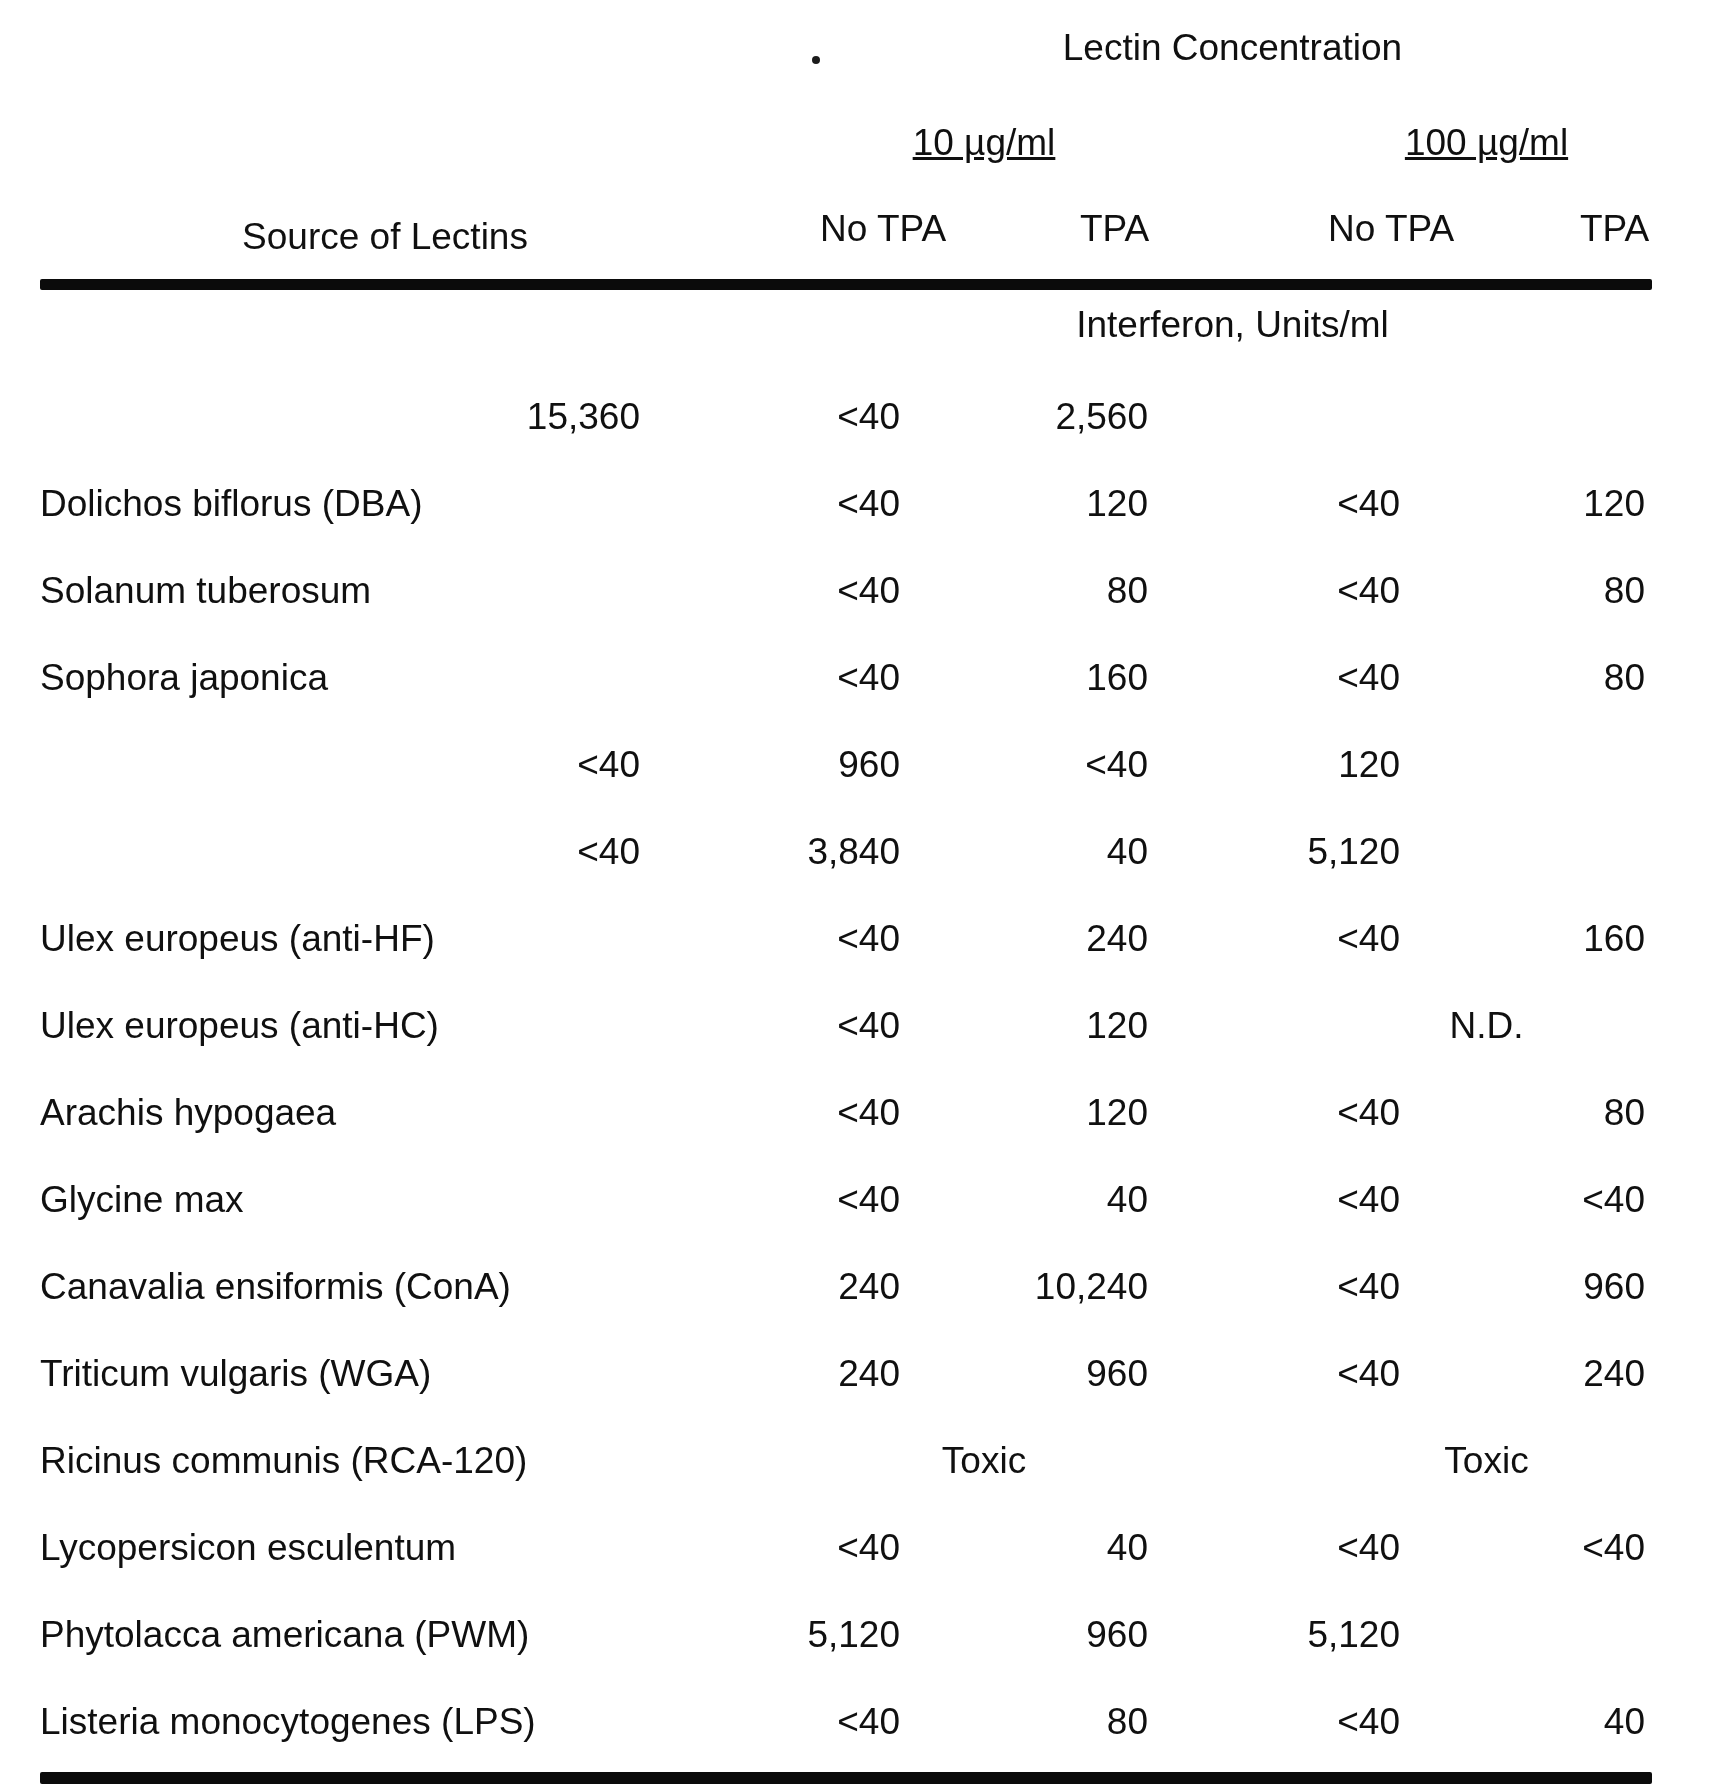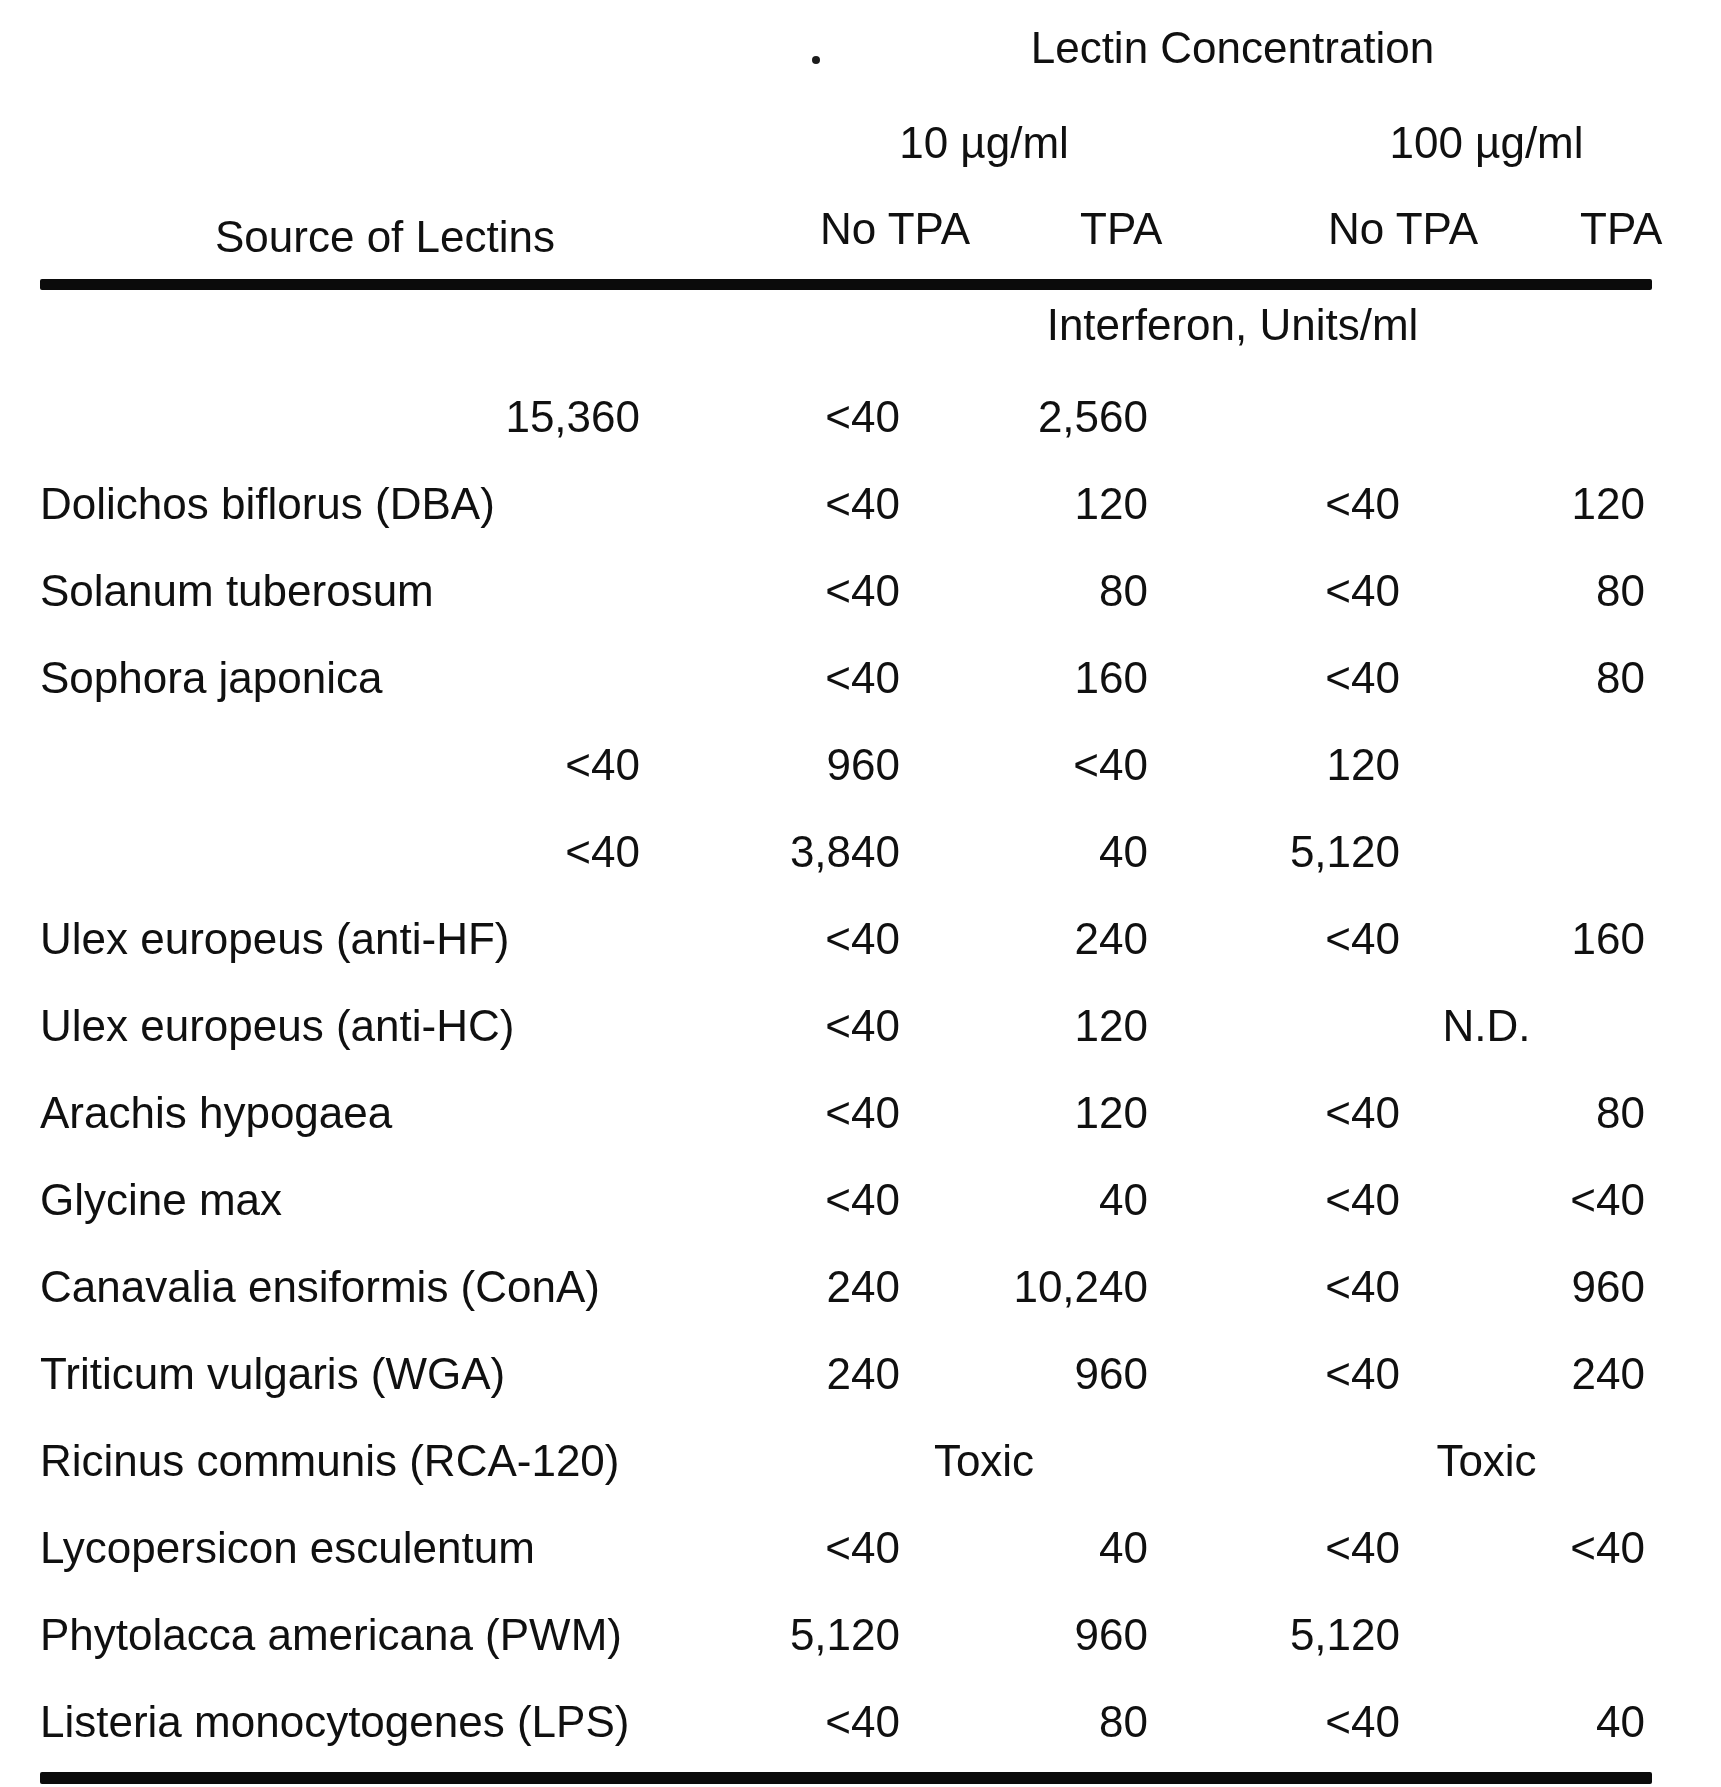--- a/index.html
+++ b/index.html
@@ -2,39 +2,39 @@
 <html><head>
 <meta charset="utf-8">
 <style>
   html,body { margin:0; padding:0; background:#ffffff; }
   .sheet {
     position:relative;
     width:1721px; height:1787px;
     background:#ffffff;
     color:#101010;
     font-family:"Liberation Sans","DejaVu Sans",sans-serif;
-    font-size:44px;
+    font-size:37px;
     overflow:hidden;
   }
   .content { position:absolute; left:40px; top:0; width:1612px; }
   .grid-row {
     display:grid;
     grid-template-columns:600px 260px 248px 252px 245px;
     white-space:nowrap;
   }
   .cell { overflow:visible; }
   .val  { text-align:right; }
   .lbl  { text-align:left; }
   .ctr  { text-align:right; padding-left:180px; }
   .span2 { grid-column:span 2; text-align:center; padding-left:180px; }
   .span4 { grid-column:2 / span 4; text-align:center; padding-left:180px; }
   .src-hdr { padding-left:90px; text-align:center;margin-top:8px; }
 
   .title-row  { margin-top:24px;  line-height:48px; }
-  .conc-row   { margin-top:47px;  line-height:48px; }
+  .conc-row   { margin-top:47px;  line-height:48px;text-decoration:underline; }
   .header-row { margin-top:38px;  line-height:48px; }
   .unit-row   { margin-top:11px;  line-height:48px; }
 
   .rule {
     height:11px; background:#0b0b0b;
     margin-top:18px;
     border-radius:2px;
   }
   .rule.bottom { height:12px; margin-top:7px; }
 

